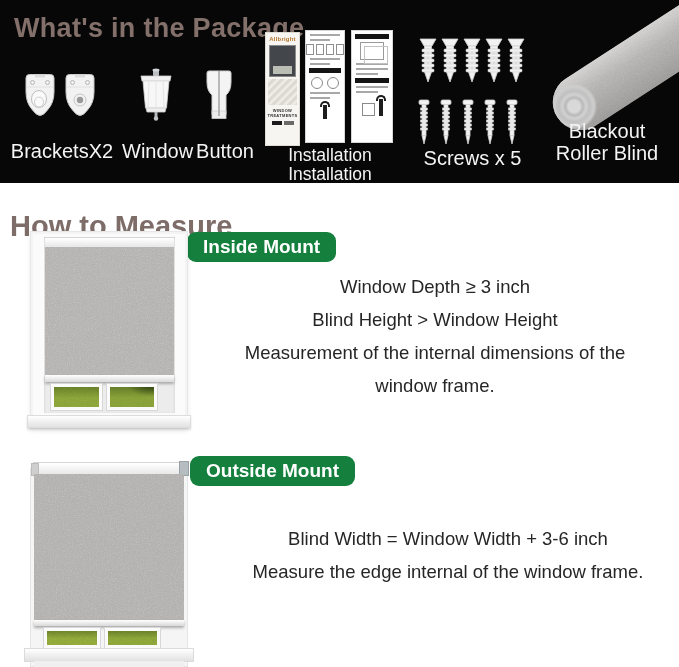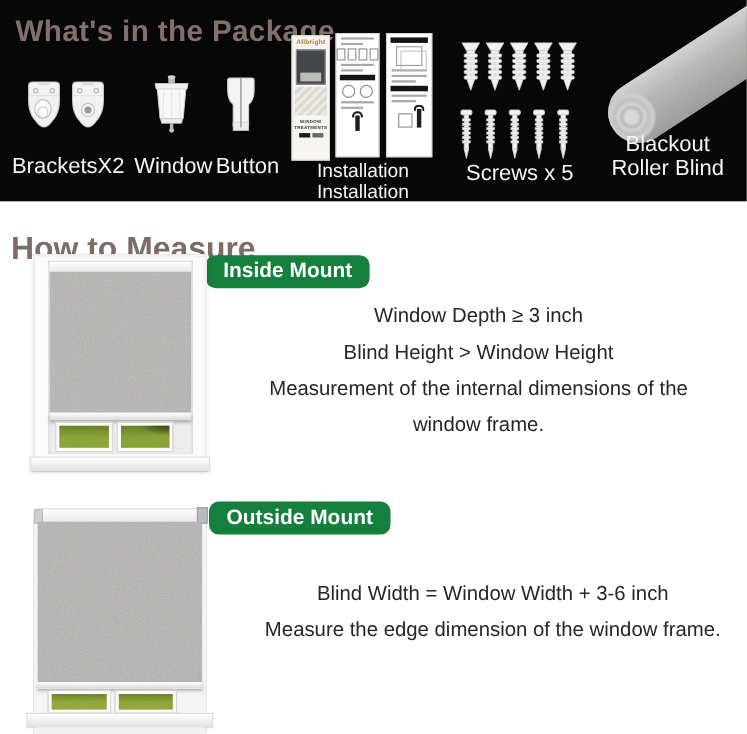--- a/index.html
+++ b/index.html
@@ -351,16 +351,16 @@
           </svg>
         <div class="shade"></div>
       </div>
     </div>
     <div class="w2-sill"></div>
     <div class="w2-apron"></div>
   </div>
 
   <div class="mtext t-out">
     <div>Blind Width = Window Width + 3-6 inch</div>
-    <div>Measure the edge dimension of the window frame.</div>
+    <div>Measure the edge internal of the window frame.</div>
   </div>
 
 </div>
 
 </body></html>

